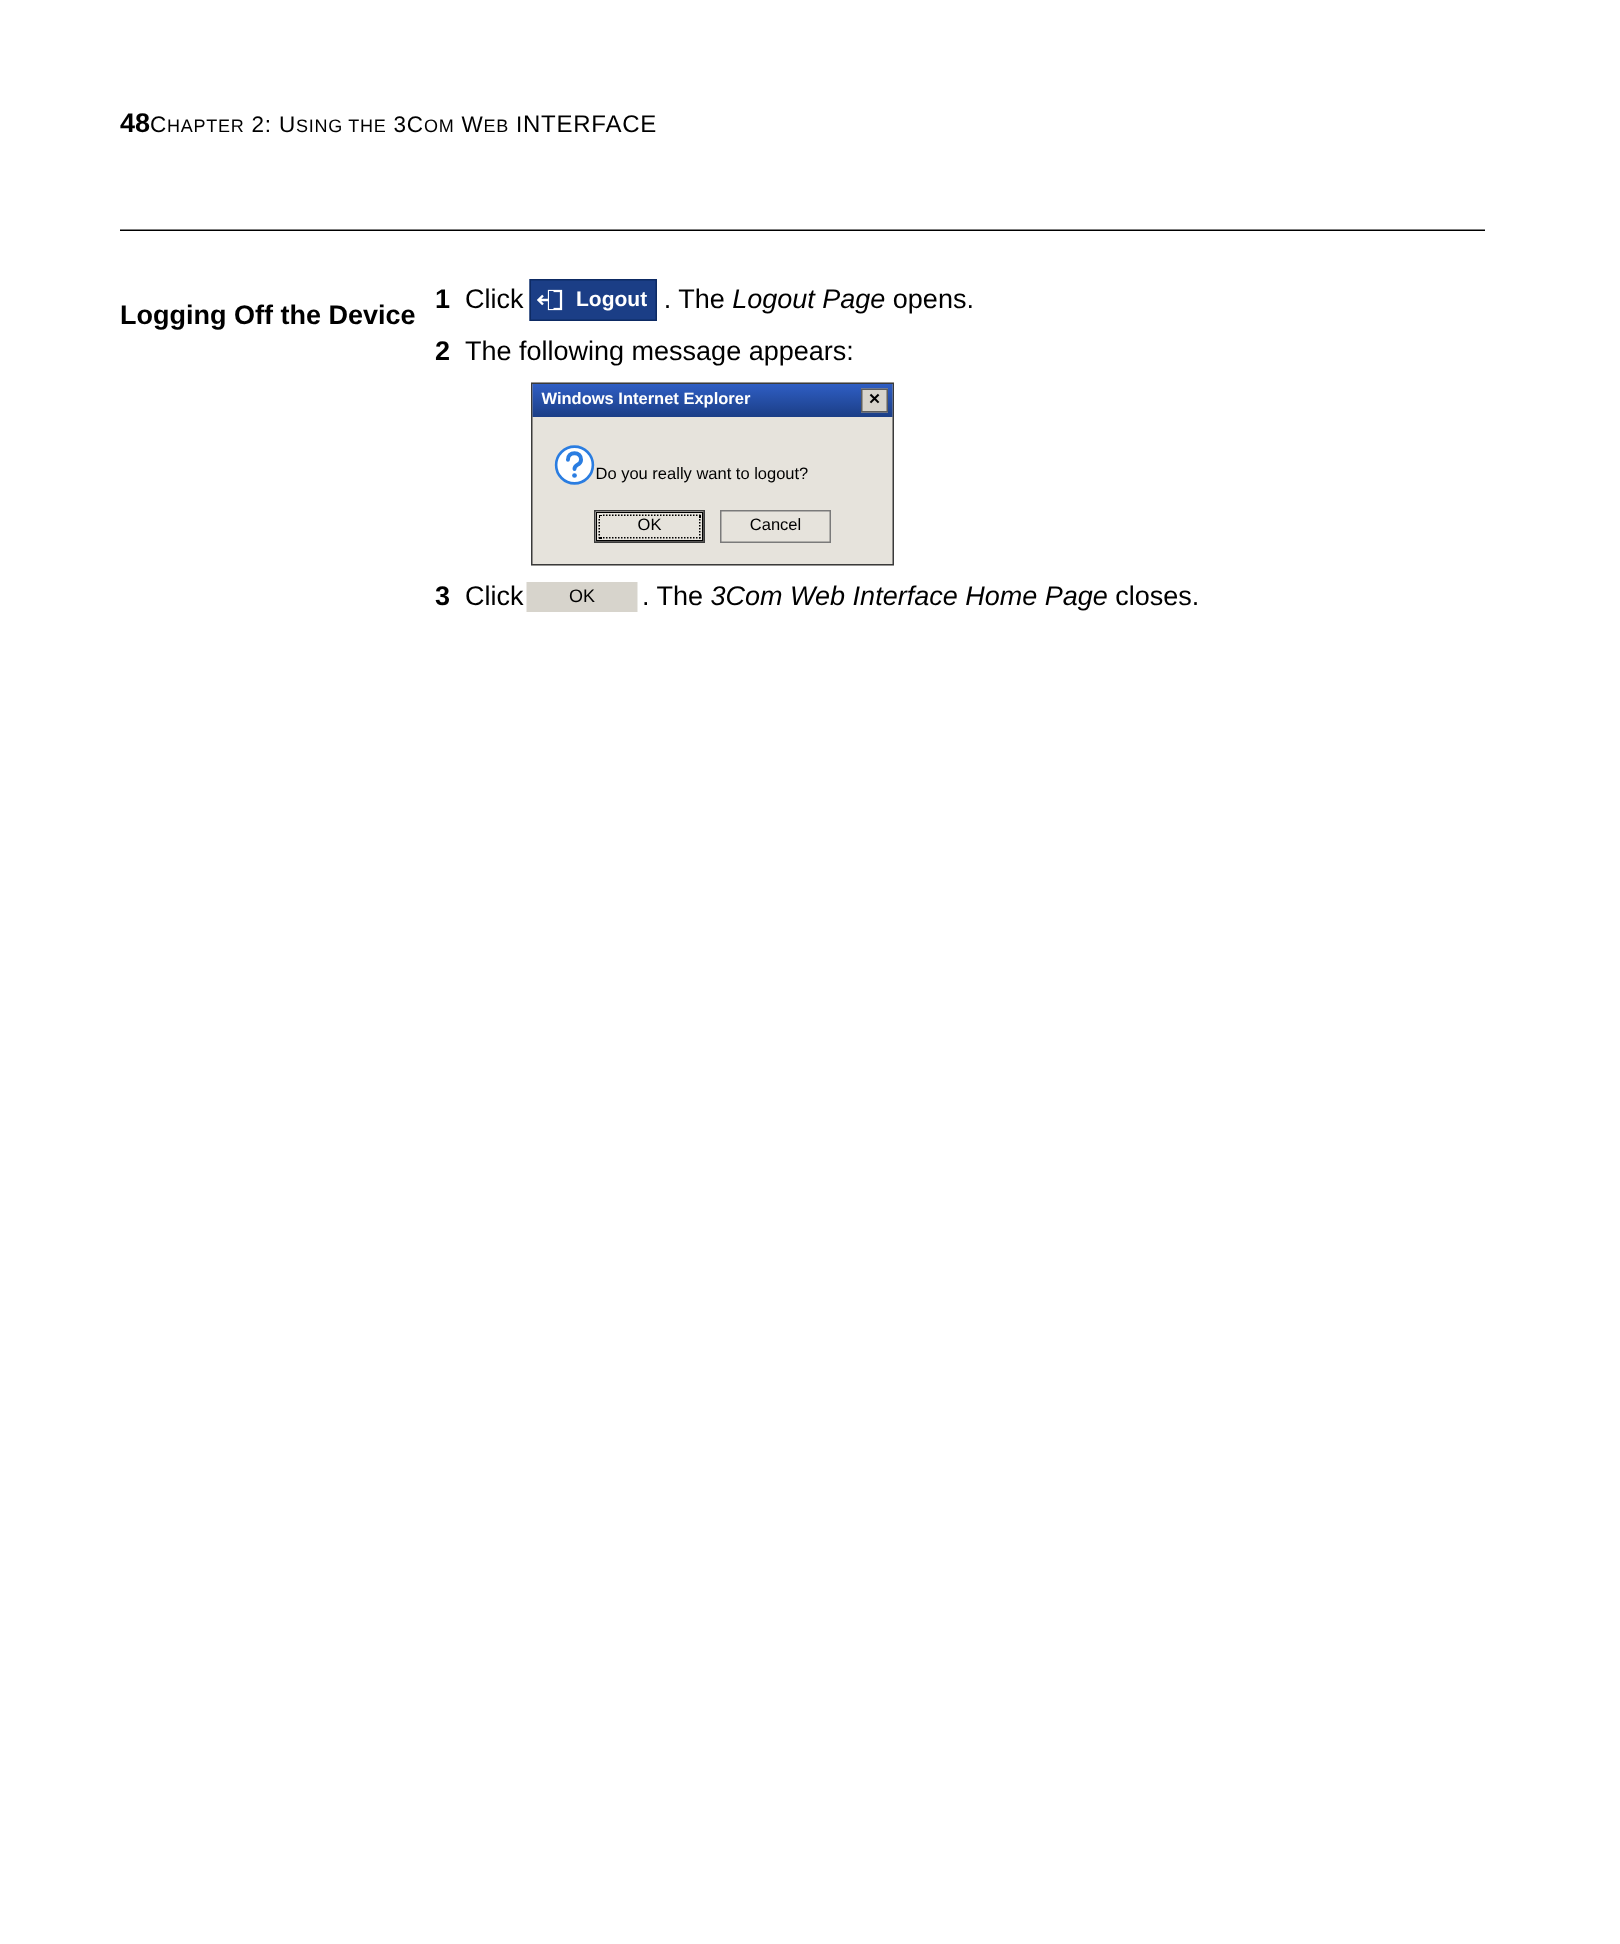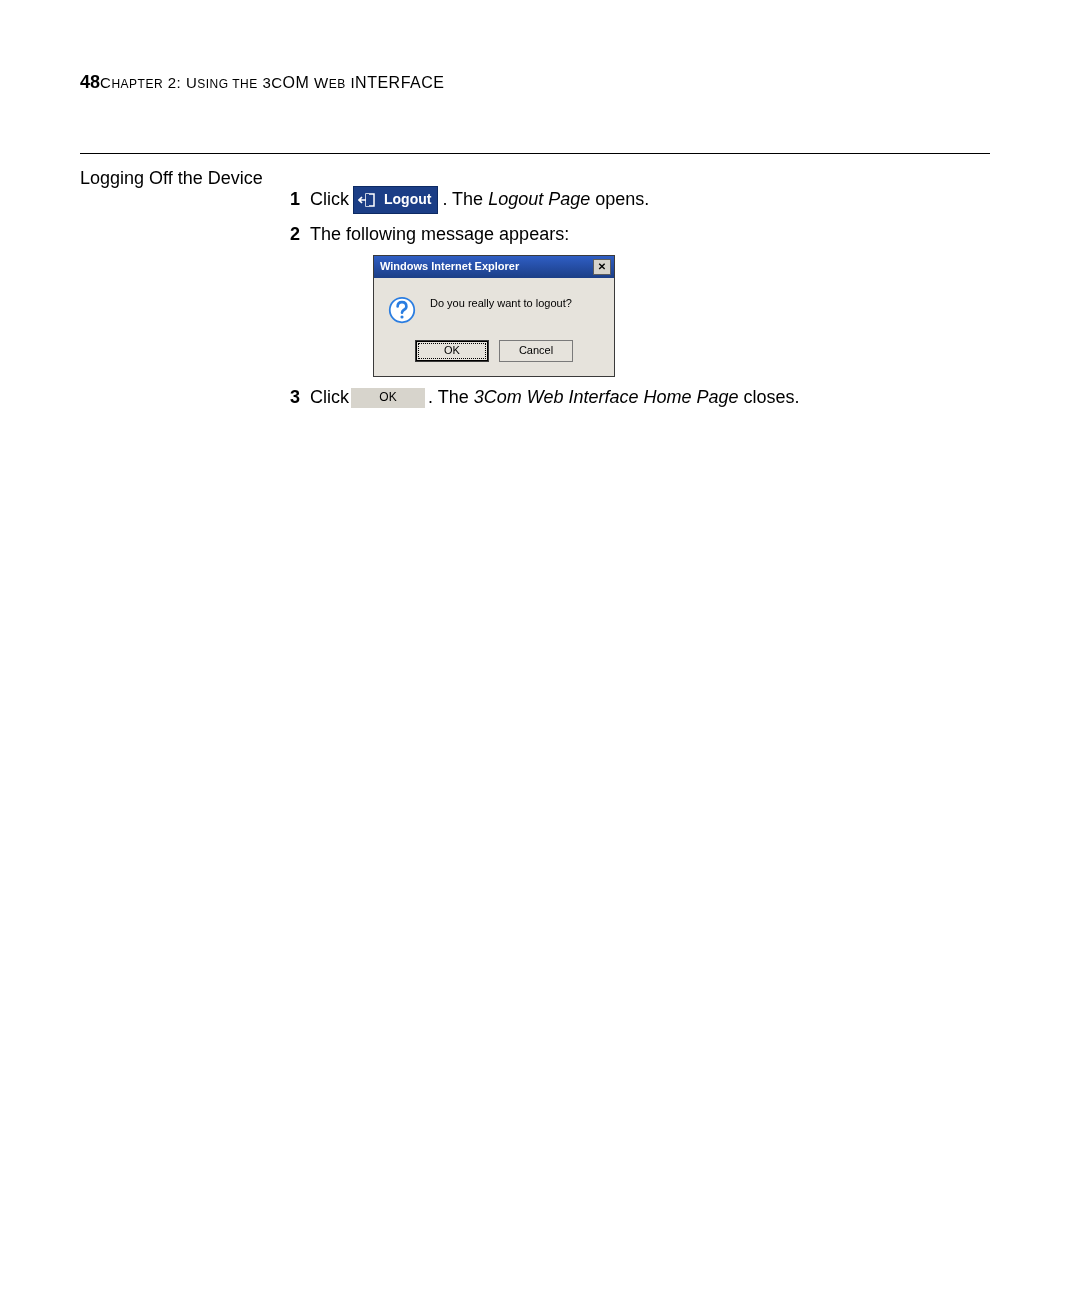--- a/index.html
+++ b/index.html
@@ -31,24 +31,25 @@
     border: none;
     border-top: 1.2px solid #000;
     margin: 0 0 12px 0;
   }
   .content-row {
     display: flex;
     align-items: flex-start;
   }
   .section-title {
     width: 200px;
-    font-weight: normal;
+    font-weight: bold;
     font-size: 18px;
     line-height: 1.35;
     flex-shrink: 0;
+    margin-top: 32px;
   }
   .body-col {
     flex: 1;
     font-size: 18px;
     line-height: 1.4;
   }
   ol.steps {
     list-style: none;
     margin: 20px 0 0 0;
     padding: 0;
@@ -82,21 +83,21 @@
     border: 1px solid #0d2a63;
     height: 20px;
     gap: 8px;
   }
   .logout-icon-svg {
     width: 18px;
     height: 16px;
   }
   
   .dialog-wrap {
-    margin: 8px 0 8px 93px;
+    margin: 8px 0 8px 74px;
   }
   .dialog {
     width: 240px;
     border: 1px solid #3a3a3a;
     background: #e6e3dc;
     font-family: Tahoma, Arial, sans-serif;
     font-size: 11px;
   }
   .dialog-titlebar {
     display: flex;
@@ -117,22 +118,21 @@
     display: flex;
     align-items: center;
     justify-content: center;
     font-family: Arial, sans-serif;
     font-size: 10px;
     font-weight: bold;
     line-height: 1;
   }
   .dialog-body {
     display: flex;
-    align-items: flex-start;
-    gap: 14px;
+    align-items: flex-end;
     padding: 18px 14px 12px 14px;
   }
   .q-icon {
     width: 28px;
     height: 28px;
     flex-shrink: 0;
   }
   .dialog-msg {
     font-size: 11px;
     color: #000;
@@ -179,21 +179,21 @@
 </head>
 <body>
 
 <div class="page">
   <div class="header-row">
     <span class="page-number">48</span>
     <span class="chapter-title">
       <span>C</span><span style="font-size:12px">HAPTER</span>
       <span>2:</span>
       <span>U</span><span style="font-size:12px">SING THE</span>
-      <span>3C</span><span style="font-size:16px">OM</span>
+      <span>3C</span><span style="font-size:12px">OM</span>
       <span>W</span><span style="font-size:12px">EB</span>
       <span>I</span><span style="font-size:16px">NTERFACE</span>
     </span>
   </div>
 
   <hr class="hr">
 
   <div class="content-row">
     <div class="section-title">Logging Off the Device</div>
     <div class="body-col">

